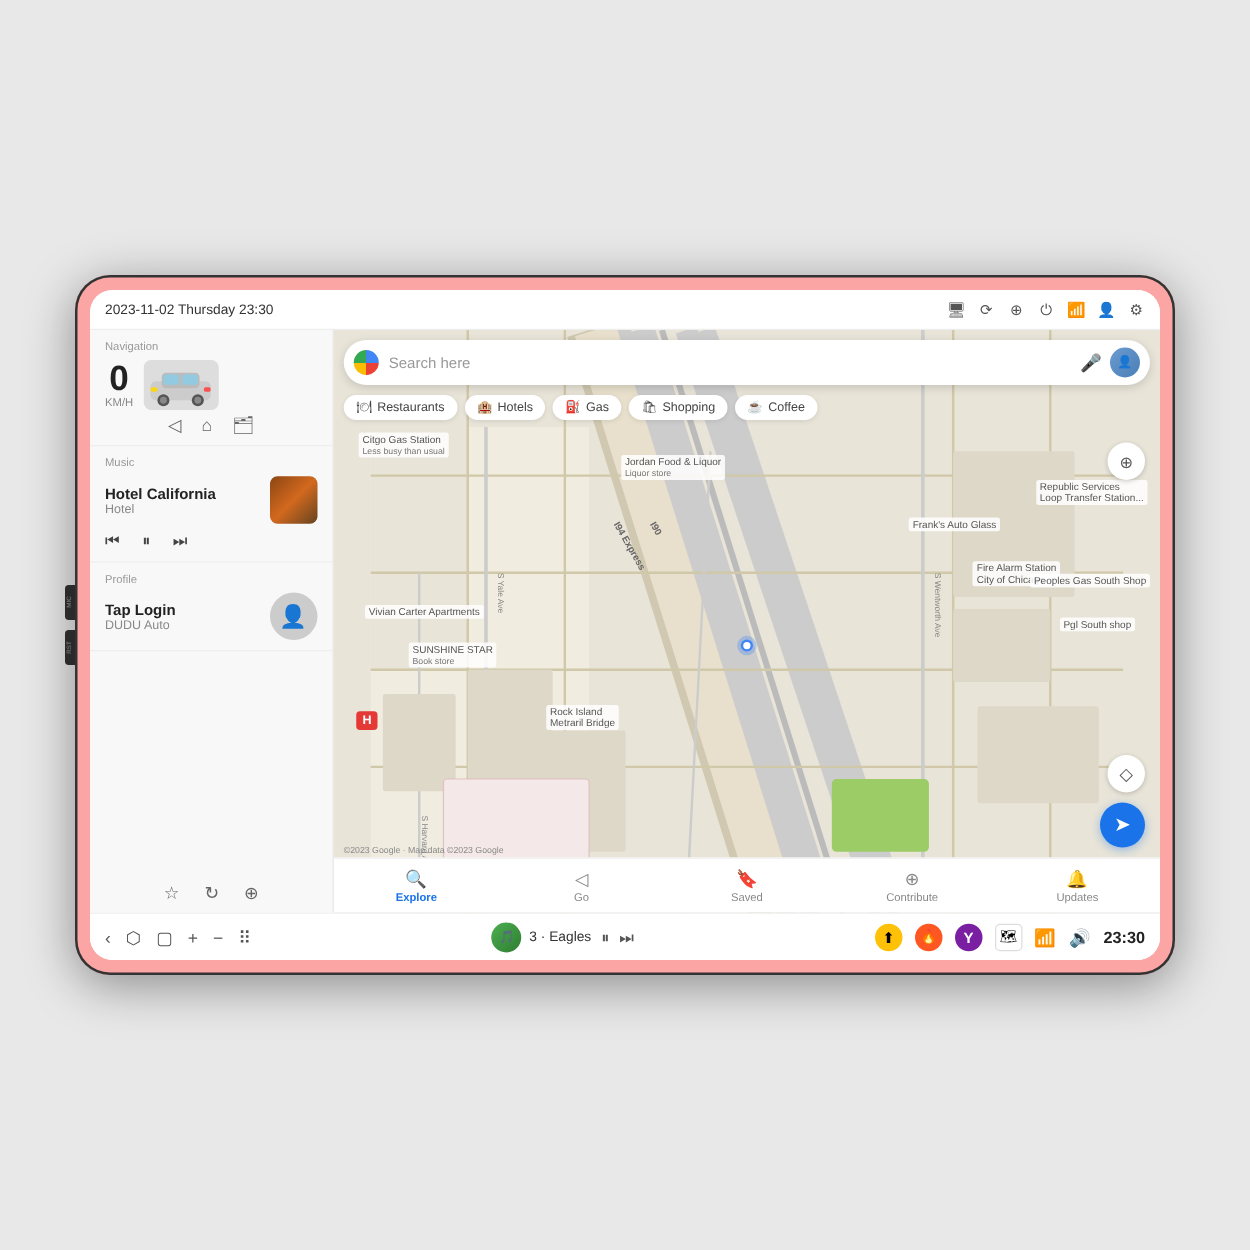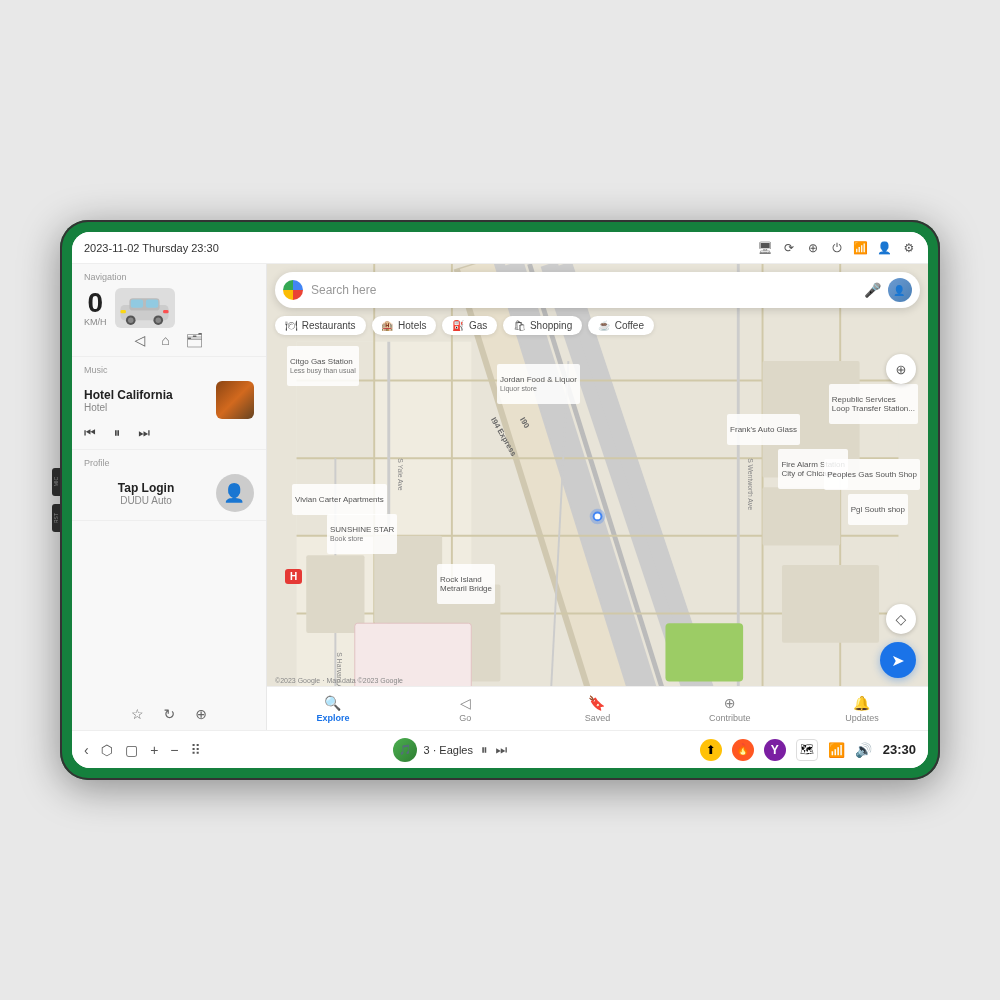--- a/index.html
+++ b/index.html
@@ -4,21 +4,21 @@
   <style>
     * { margin: 0; padding: 0; box-sizing: border-box; }
     body {
       width: 1000px; height: 1000px;
       background: #e8e8e8;
       display: flex; align-items: center; justify-content: center;
       font-family: 'Arial', sans-serif;
     }
     .device-wrapper {
       width: 880px; height: 560px;
-      background: #15803d;
+      background: #fca5a5;
       border-radius: 28px;
       padding: 12px;
       box-shadow: 0 8px 40px rgba(0,0,0,0.4), inset 0 0 0 2px #333;
       position: relative;
     }
     .side-buttons {
       position: absolute;
       left: -8px;
       top: 50%;
       transform: translateY(-50%);
@@ -136,21 +136,21 @@
     .bt-title { font-size: 12px; font-weight: 600; color: #222; }
     .bt-sub { font-size: 10px; color: #888; }
     .bt-icon {
       width: 38px; height: 48px;
       background: #e8e8e8; border-radius: 8px;
       display: flex; align-items: center; justify-content: center;
       font-size: 20px; color: #555;
     }
     
     .profile-section { display: flex; align-items: center; gap: 8px; }
-    .profile-info { flex: 1; text-align: center; }
+    .profile-info { flex: 1; }
     .profile-name { font-size: 12px; font-weight: 600; color: #222; }
     .profile-sub { font-size: 10px; color: #888; }
     .profile-avatar {
       width: 38px; height: 38px;
       background: #ccc; border-radius: 50%;
       display: flex; align-items: center; justify-content: center;
       font-size: 18px; overflow: hidden;
     }
     .sidebar-bottom {
       padding: 8px 12px;
@@ -324,21 +324,21 @@
     
     .map-svg-container {
       position: absolute;
       top: 0; left: 0; right: 0; bottom: 0;
     }
     
     .map-label {
       position: absolute;
       font-size: 8px; color: #555;
       background: rgba(255,255,255,0.85);
-      padding: 11px 3px; border-radius: 2px;
+      padding: 1px 3px; border-radius: 2px;
       white-space: nowrap;
     }
   </style>
 </head>
 <body>
 
 <div class="device-wrapper">
 
   <div class="side-buttons">
     <div class="side-btn">

